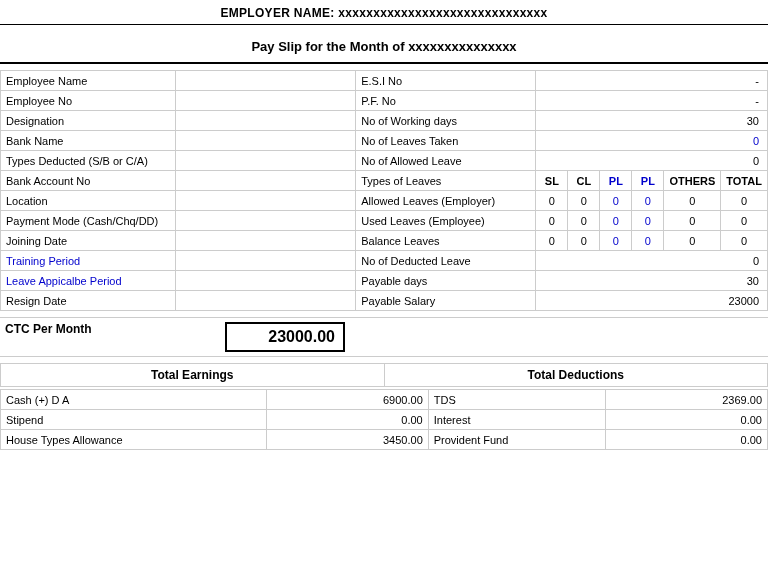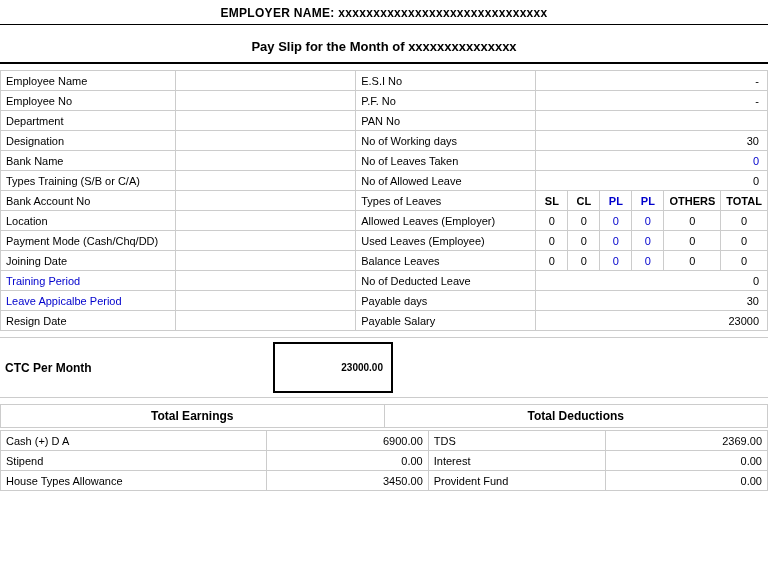--- a/index.html
+++ b/index.html
@@ -70,39 +70,38 @@
       text-align: center;
       font-size: 10px;
     }
     .leave-cell {
       text-align: center;
       width: 32px;
       font-size: 10px;
     }
     .ctc-row {
       display: flex;
-      align-items: center;
+      align-items: flex-start;
       border-top: 1px solid #ccc;
       border-bottom: 1px solid #ccc;
       padding: 4px 5px;
       background: #fff;
     }
     .ctc-label {
       font-weight: bold;
       font-size: 12px;
       width: 220px;
     }
     .ctc-value-box {
       border: 2px solid #000;
-      padding: 18px 8px;
-      font-size: 10px;
+      padding: 4px 8px;
+      font-size: 16px;
       font-weight: bold;
       min-width: 120px;
       text-align: right;
-      margin-left: 48px;
     }
     .totals-header {
       width: 100%;
       border-collapse: collapse;
     }
     .totals-header td {
       border: 1px solid #ccc;
       padding: 4px 5px;
       font-weight: bold;
       font-size: 12px;
@@ -168,43 +167,37 @@
       <td class="right-value-col" colspan="7">-</td>
     </tr>
 
     <tr>
       <td class="label-col">Employee No</td>
       <td class="value-col"></td>
       <td class="right-label-col">P.F. No</td>
       <td class="right-value-col" colspan="7">-</td>
     </tr>
 
-    <tr>
-      <td class="label-col">Department</td>
-      <td class="value-col"></td>
-      <td class="right-label-col">PAN No</td>
-      <td class="right-value-col" colspan="7"></td>
-    </tr>
 
     <tr>
       <td class="label-col">Designation</td>
       <td class="value-col"></td>
       <td class="right-label-col">No of Working days</td>
       <td class="right-value-col" colspan="7">30</td>
     </tr>
 
     <tr>
       <td class="label-col">Bank Name</td>
       <td class="value-col"></td>
       <td class="right-label-col">No of Leaves Taken</td>
       <td class="right-value-col blue-text" colspan="7">0</td>
     </tr>
 
     <tr>
-      <td class="label-col">Types Training (S/B or C/A)</td>
+      <td class="label-col">Types Deducted (S/B or C/A)</td>
       <td class="value-col"></td>
       <td class="right-label-col">No of Allowed Leave</td>
       <td class="right-value-col" colspan="7">0</td>
     </tr>
 
     <tr>
       <td class="label-col">Bank Account No</td>
       <td class="value-col"></td>
       <td class="right-label-col">Types of Leaves</td>
       <td class="leave-cell leave-header">SL</td>

